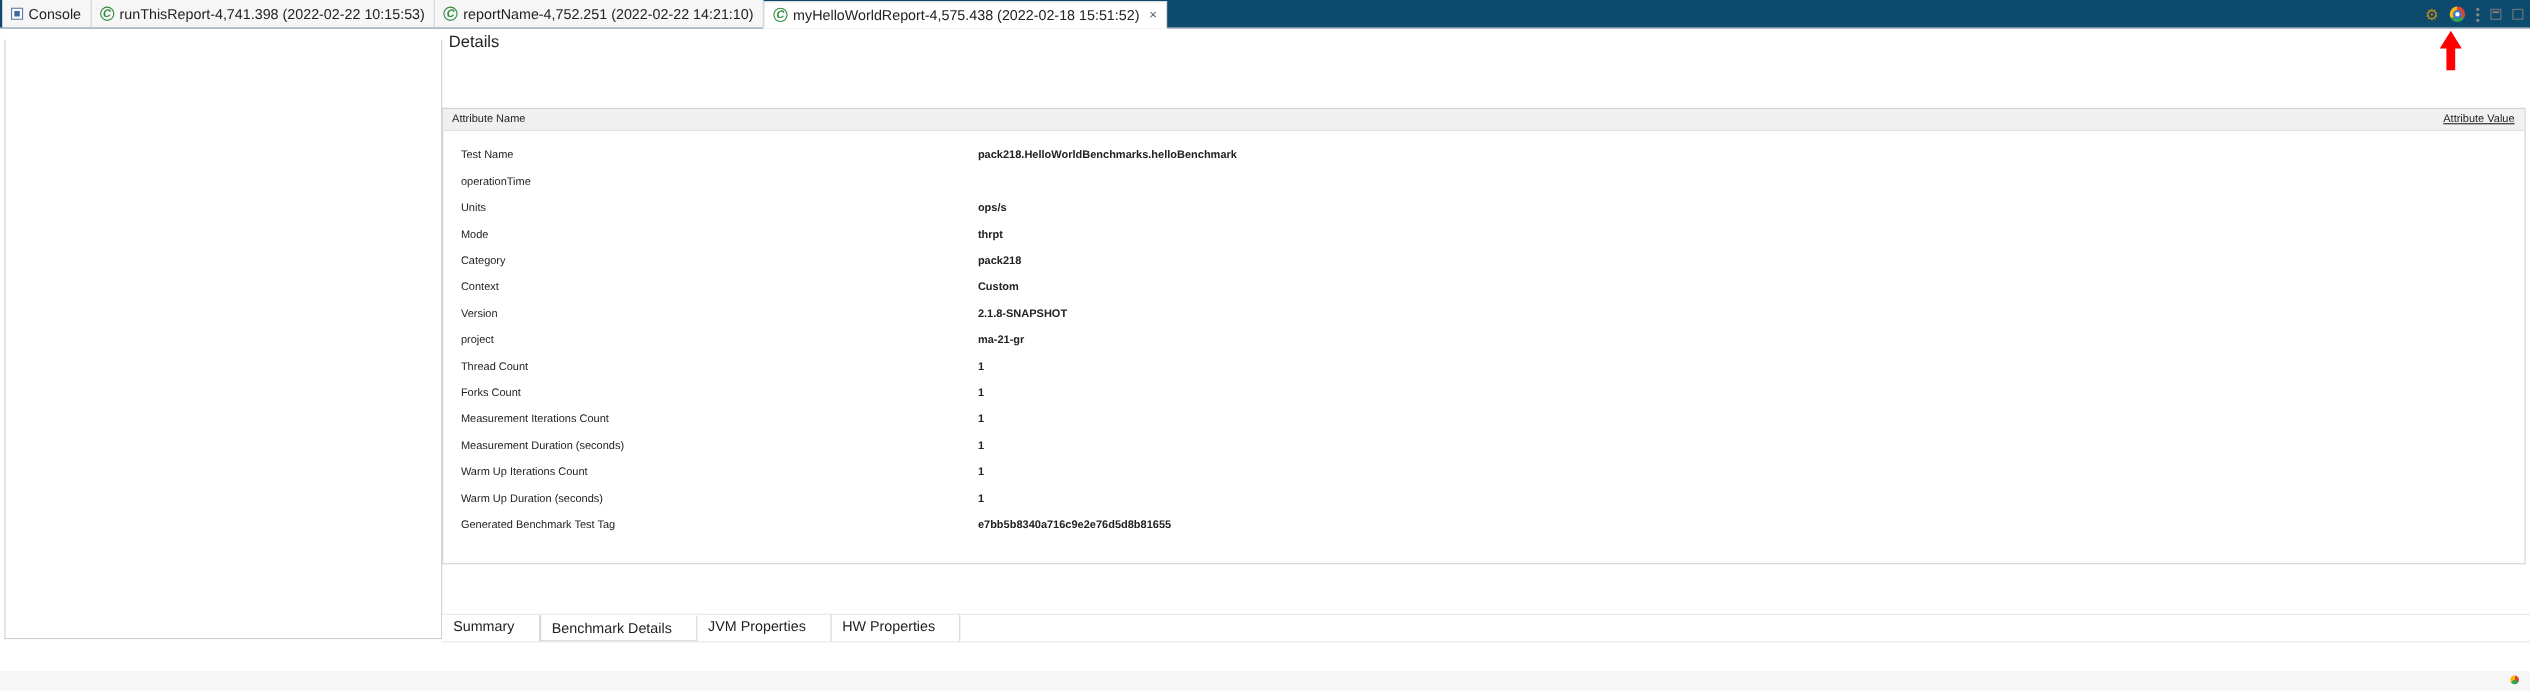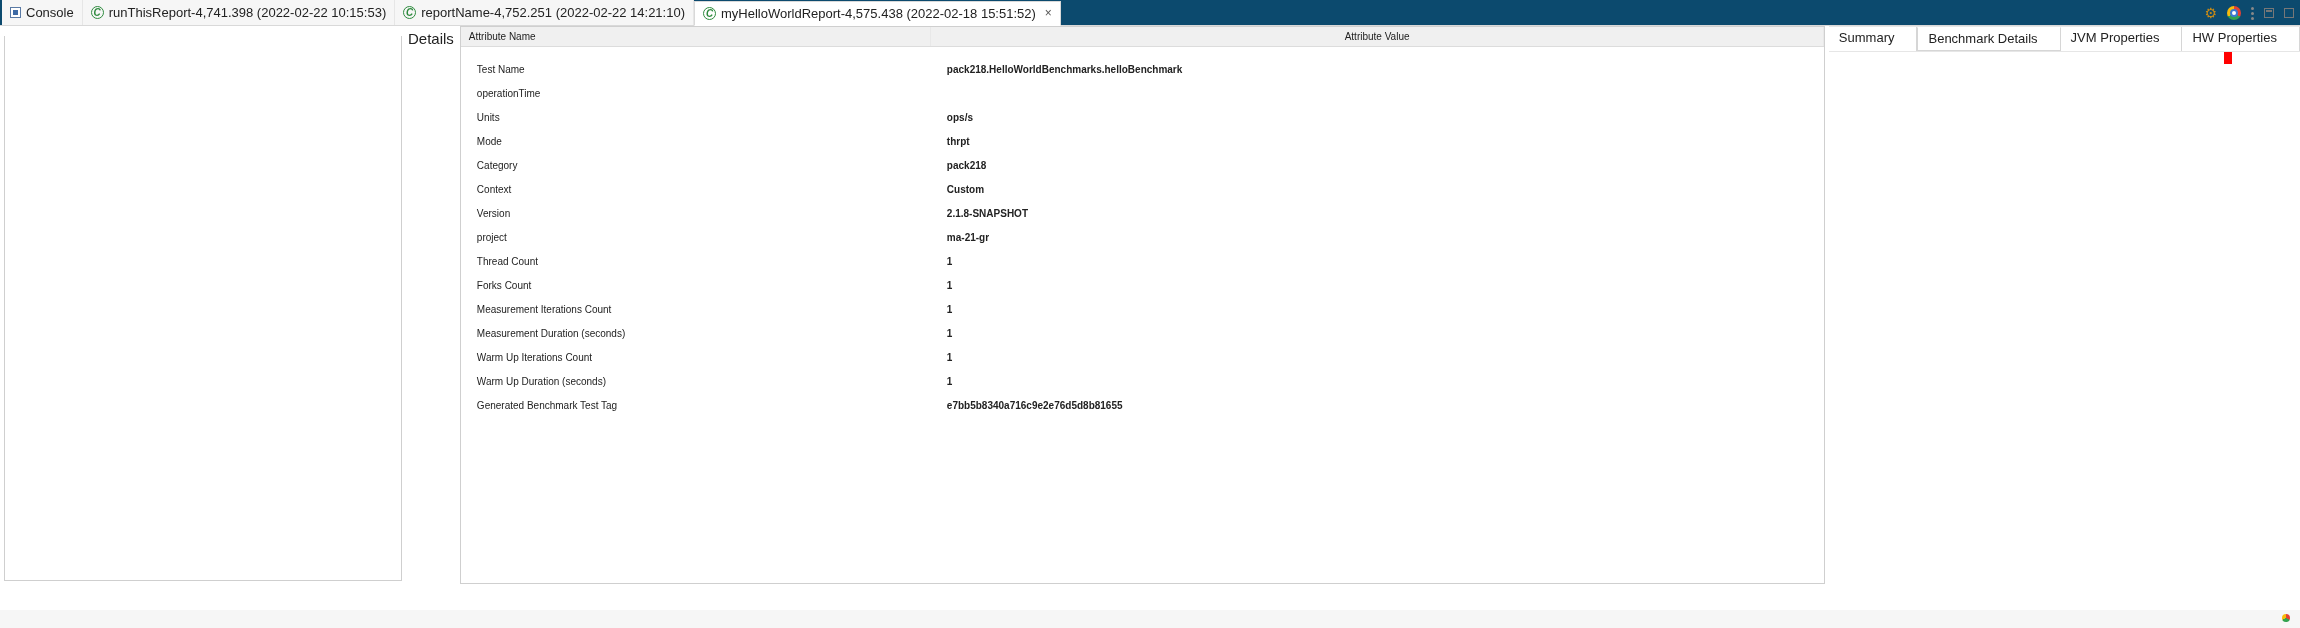--- a/index.html
+++ b/index.html
@@ -104,22 +104,23 @@
       width: 398px;
       border:1px solid #cfcfcf;
       border-top:none;
       margin: 10px 0 0 4px;
       height: 545px;
       background:#fff;
     }
     .right-col {
       flex:1;
       display:flex;
-      flex-direction:row;
+      flex-direction:column;
       position:relative;
+      gap:45px;
     }
     .details-title {
       padding: 4px 6px 6px 6px;
       font-size: 15px;
     }
     .table-wrap {
       flex:1;
       border:1px solid #cfcfcf;
       margin: 0 4px 0 0;
       position:relative;
@@ -133,21 +134,21 @@
     thead th {
       background:#f0f0f0;
       text-align:left;
       font-weight:400;
       padding: 4px 8px;
       border-bottom:1px solid #dcdcdc;
       border-right:1px solid #e8e8e8;
       position:sticky;
       top:0;
     }
-    thead th:last-child { text-align:center; }
+    thead th:last-child { text-align:right;text-decoration:underline; }
     tbody td {
       padding: 3px 16px;
       border-bottom: none;
       vertical-align: middle;
       height: 24px;
     }
     tbody td:last-child { text-align:left; font-weight:bold; }
     .tbody-scroll {
       position:absolute;
       top:30px; left:0; right:0; bottom:0;

